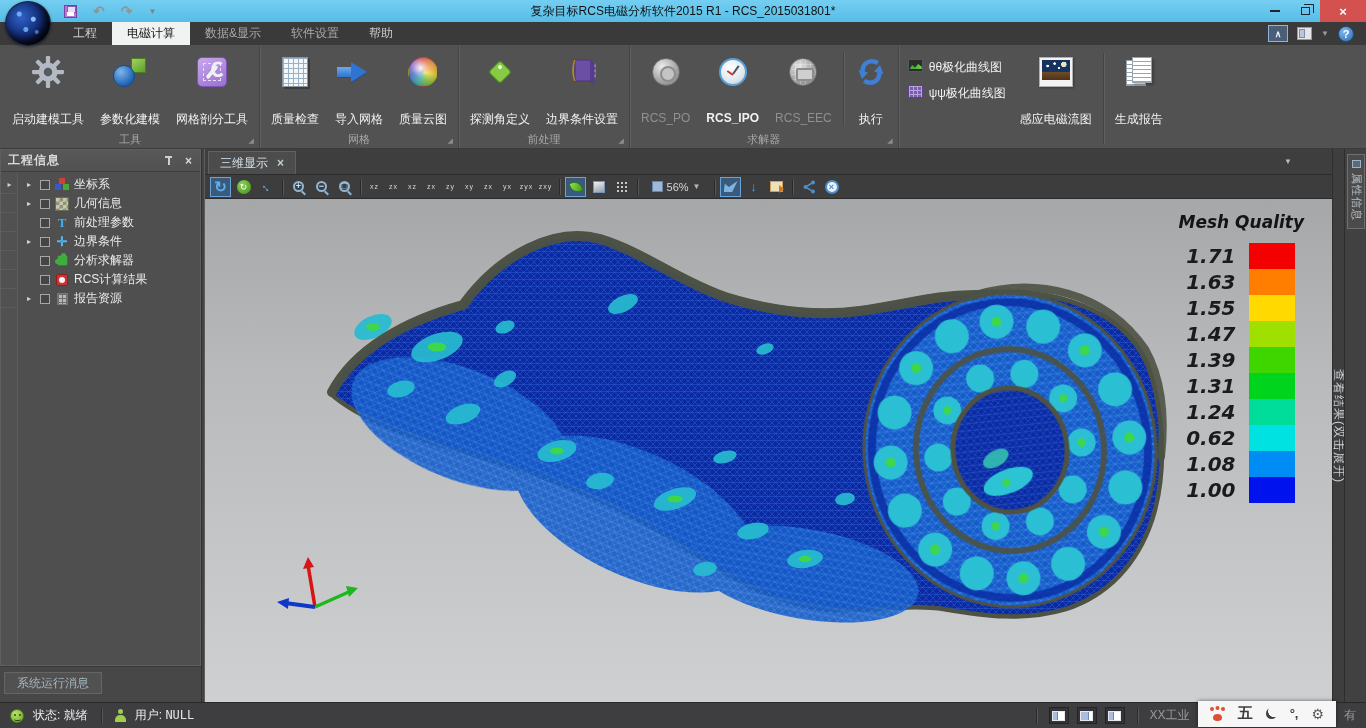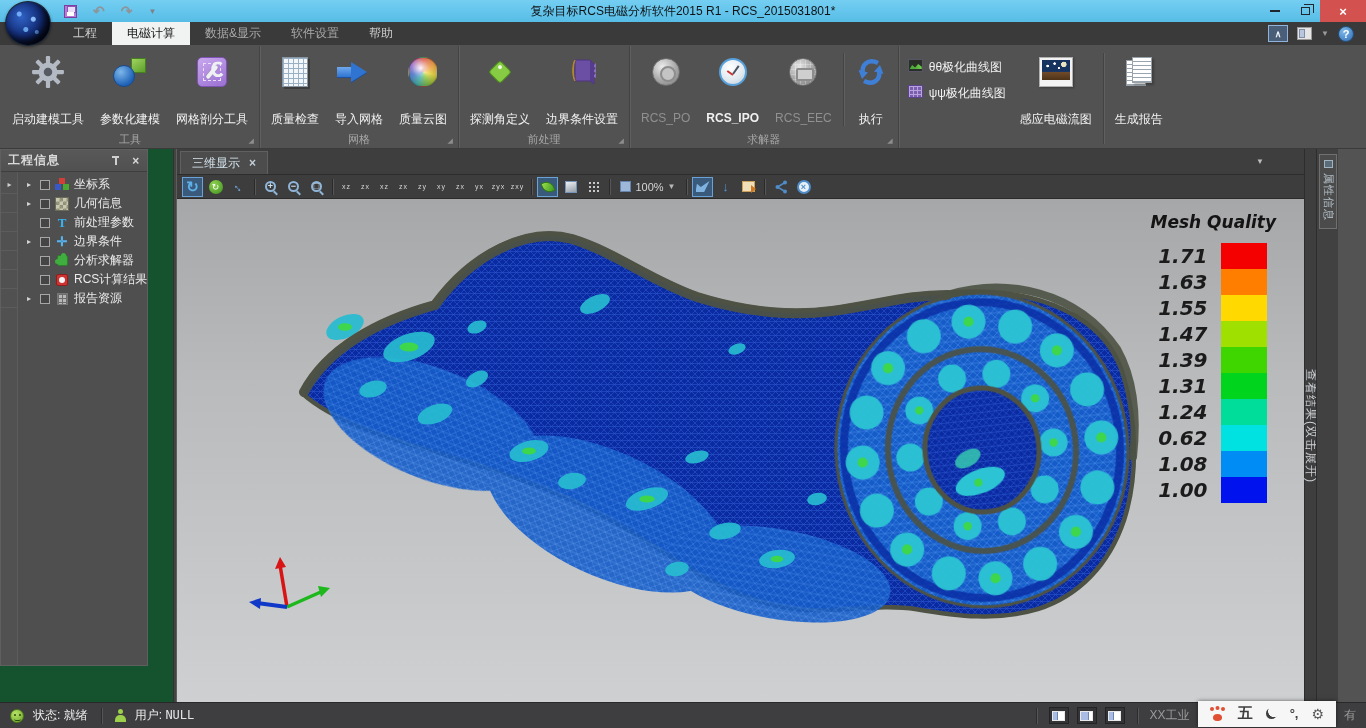--- a/index.html
+++ b/index.html
@@ -99,21 +99,21 @@
   .ic-report .pg{position:absolute;width:20px;height:26px;background:
       repeating-linear-gradient(#fff 0 3px,#9aa4ae 3px 4px);border:1px solid #98a0a8}
   .ic-report .pg.p1{left:0;top:3px}
   .ic-report .pg.p2{left:6px;top:0;box-shadow:2px 2px 2px rgba(0,0,0,.25)}
   .ic-tag{display:block}
   .ic-book{display:block}
   .ic-exec{display:block}
 
   
   .content{display:flex;height:553px;flex:0 0 auto}
-  .leftcol{width:173px;display:flex;flex-direction:row;background:#14532d}
+  .leftcol{width:201px;display:flex;flex-direction:column;background:#f0abfc}
   .panel{height:517px;border:1px solid #5f5f5f;background:#4f4f4f;display:flex;flex-direction:column}
   .phead{height:22px;display:flex;align-items:center;padding:0 7px;color:#dadada;background:linear-gradient(#585858,#515151);border-bottom:1px solid #3e3e3e;font-weight:bold;letter-spacing:1px}
   .ptools{margin-left:auto;display:flex;gap:12px;align-items:center}
   .pinicon{width:9px;height:10px;position:relative}
   .pinicon::before{content:"";position:absolute;left:1px;top:0;width:7px;height:2px;background:#cfcfcf}
   .pinicon::after{content:"";position:absolute;left:4px;top:2px;width:2px;height:7px;background:#cfcfcf}
   .closex{color:#d8d8d8;font-weight:bold;font-size:12px;line-height:10px}
   .tree{flex:1;position:relative;padding-top:3px;background:#4f4f4f}
   .treerail{position:absolute;left:0;top:0;bottom:0;width:17px;border-right:1px solid #5c5c5c;background:#515151}
   .trow{display:flex;align-items:center;height:19px;gap:5px;position:relative;z-index:1}
@@ -503,20 +503,23 @@
             <span class="railcell"></span>
               <span class="exp">▸</span>
             <span class="cb"></span>
             <span class="ticon">
                 <i class="ti-report"></i>
               </span>
             <span class="tlabel">报告资源</span>
           </div>
         </div>
       </div>
+      <div class="msgarea">
+        <span class="msgtab">系统运行消息</span>
+      </div>
     </div>
 
     <div class="splitter"></div>
 
     <div class="center">
       <div class="doctabs">
         <div class="dtab">
           <span>三维显示</span>
           <span class="x">×</span>
         </div>
@@ -562,21 +565,21 @@
           </span>
         <span class="tbtn">
             <i class="shadebox"></i>
           </span>
         <span class="tbtn">
             <i class="dotgrid"></i>
           </span>
         <span class="tsep"></span>
         <span class="tbtn" style="min-width:66px">
           <i class="pctbox"></i>
-            <span class="pcttext">100%</span>
+            <span class="pcttext">56%</span>
             <i style="font-style:normal;font-size:8px;color:#b8b8b8">▼</i>
         </span>
         <span class="tsep"></span>
         <span class="tbtn sel">
             <i class="sector"></i>
           </span>
         <span class="tbtn">
             <i class="dnarrow" style="font-style:normal">↓</i>
           </span>
         <span class="tbtn">

